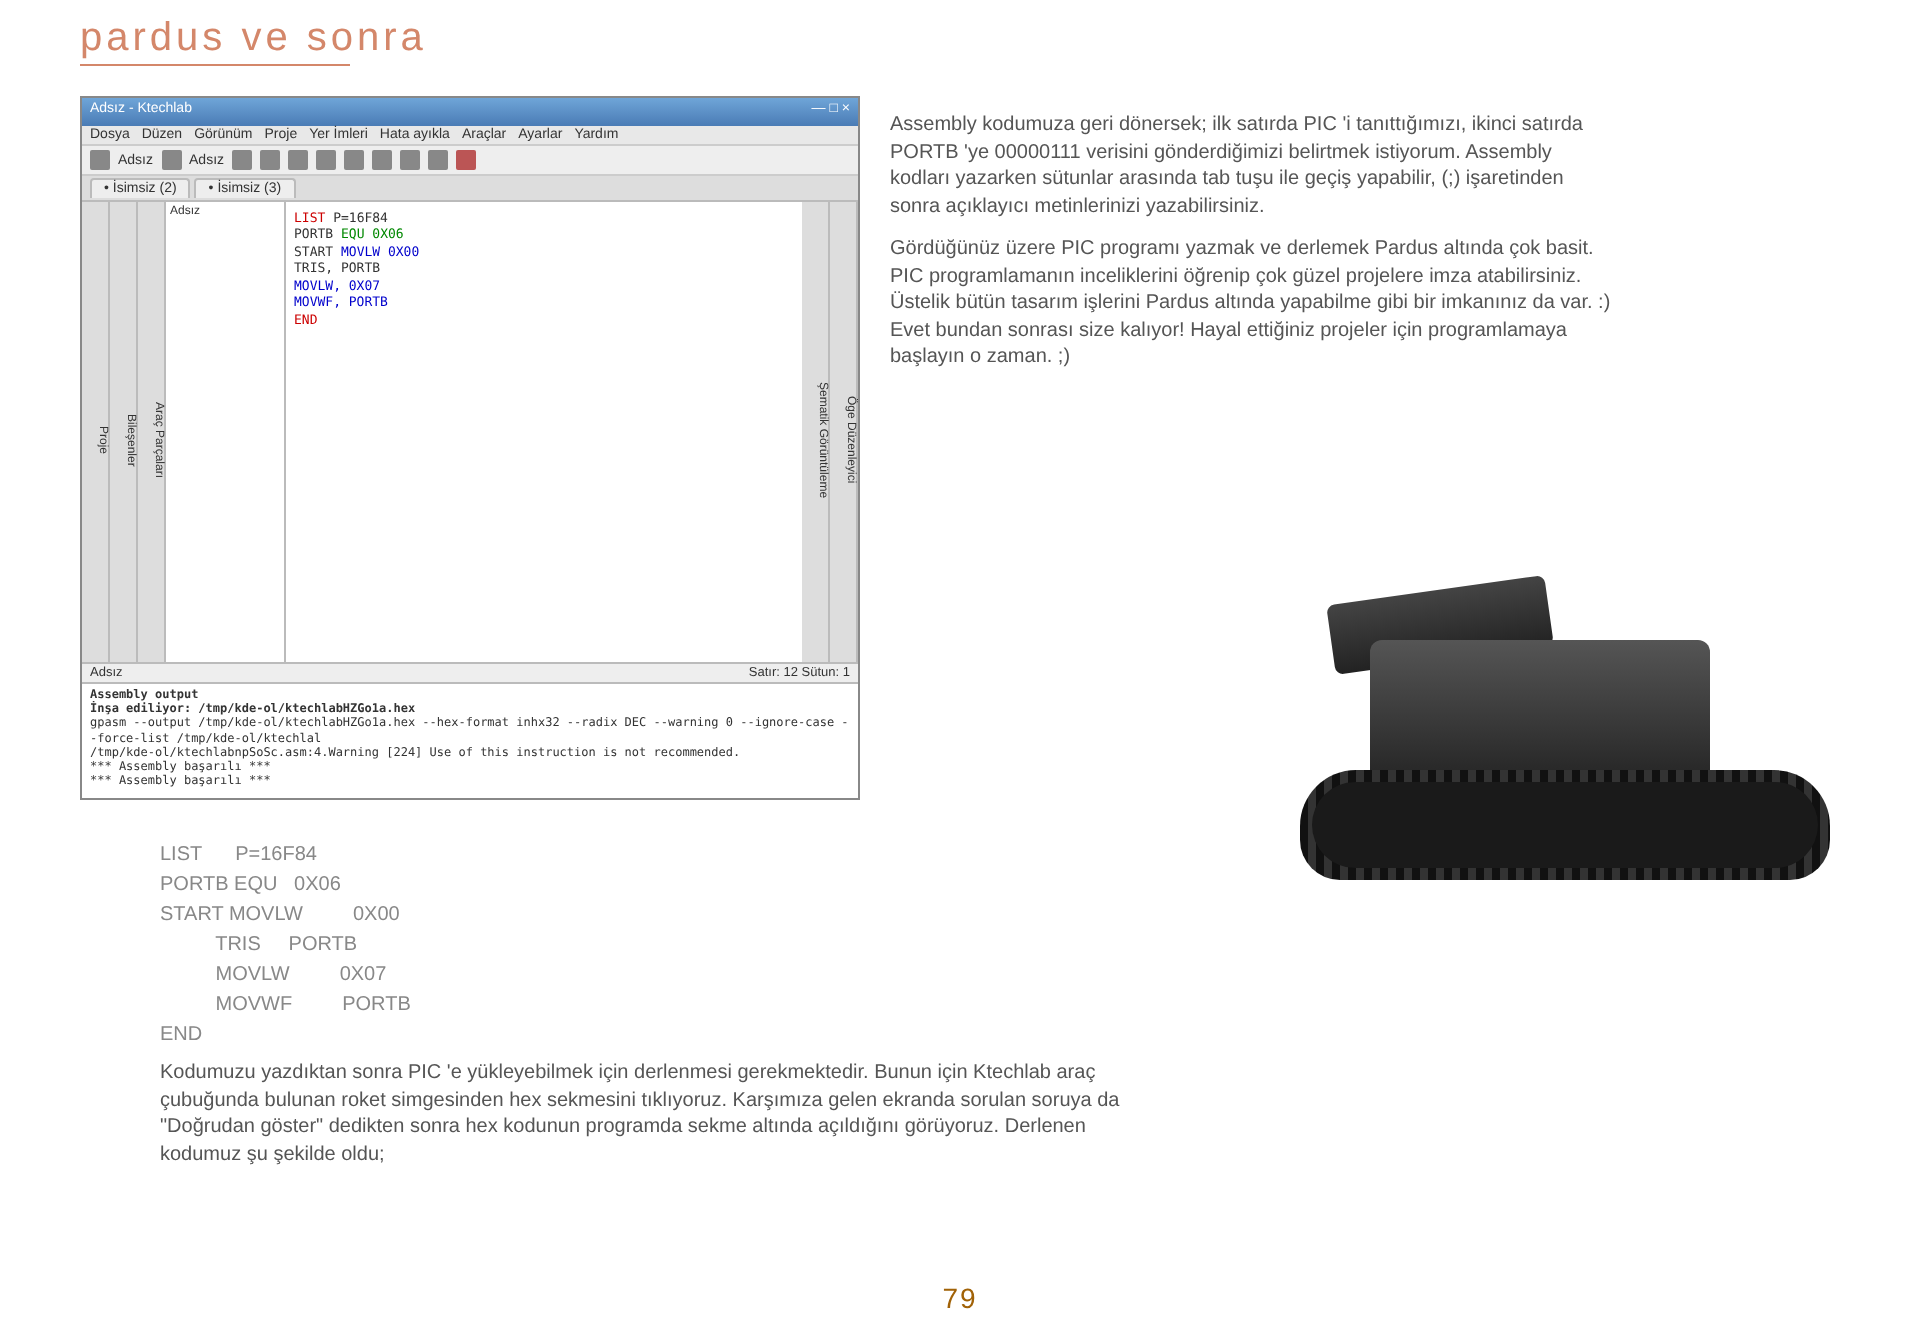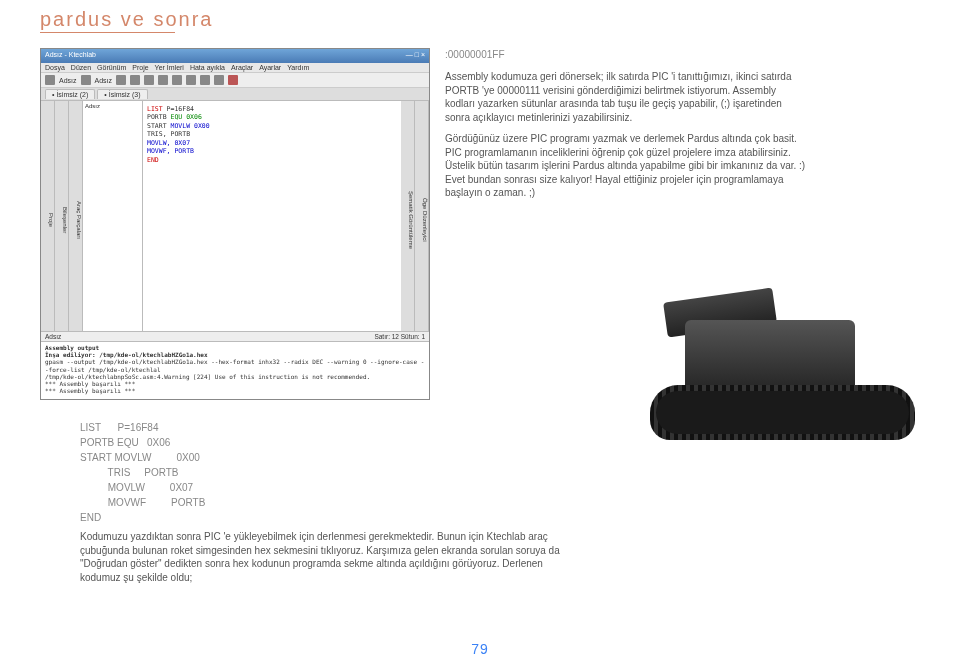--- a/index.html
+++ b/index.html
@@ -210,21 +210,21 @@
       line-height: 1.35;
       color: #555;
     }
     .page-num {
       position: absolute;
       bottom: 8px;
       left: 0;
       width: 960px;
       text-align: center;
       font-size: 14px;
-      color: #3b82f6;
+      color: #a16207;
       letter-spacing: 1px;
     }
     .tb-icon {
       width: 10px;
       height: 10px;
       background: #888;
       display: inline-block;
       border-radius: 1px;
     }
   </style>
@@ -297,21 +297,20 @@
     <div style="font-weight:bold">İnşa ediliyor: /tmp/kde-ol/ktechlabHZGo1a.hex</div>
     <div>gpasm --output /tmp/kde-ol/ktechlabHZGo1a.hex --hex-format inhx32 --radix DEC --warning 0 --ignore-case --force-list /tmp/kde-ol/ktechlal</div>
     <div>/tmp/kde-ol/ktechlabnpSoSc.asm:4.Warning [224] Use of this instruction is not recommended.</div>
     <div>*** Assembly başarılı ***</div>
     <div>*** Assembly başarılı ***</div>
   </div>
 
 </div>
 
 <div class="right-text">
-  <div class="hex">:00000001FF</div>
   <p>Assembly kodumuza geri dönersek; ilk satırda PIC 'i tanıttığımızı, ikinci satırda PORTB 'ye 00000111 verisini gönderdiğimizi belirtmek istiyorum. Assembly kodları yazarken sütunlar arasında tab tuşu ile geçiş yapabilir, (;) işaretinden sonra açıklayıcı metinlerinizi yazabilirsiniz.</p>
   <p>Gördüğünüz üzere PIC programı yazmak ve derlemek Pardus altında çok basit. PIC programlamanın inceliklerini öğrenip çok güzel projelere imza atabilirsiniz. Üstelik bütün tasarım işlerini Pardus altında yapabilme gibi bir imkanınız da var. :) Evet bundan sonrası size kalıyor! Hayal ettiğiniz projeler için programlamaya başlayın o zaman. ;)</p>
 </div>
 
 <div class="photo">
   <div class="robot-arm"></div>
   <div class="robot-body"></div>
   <div class="robot-track"></div>
 </div>
 

